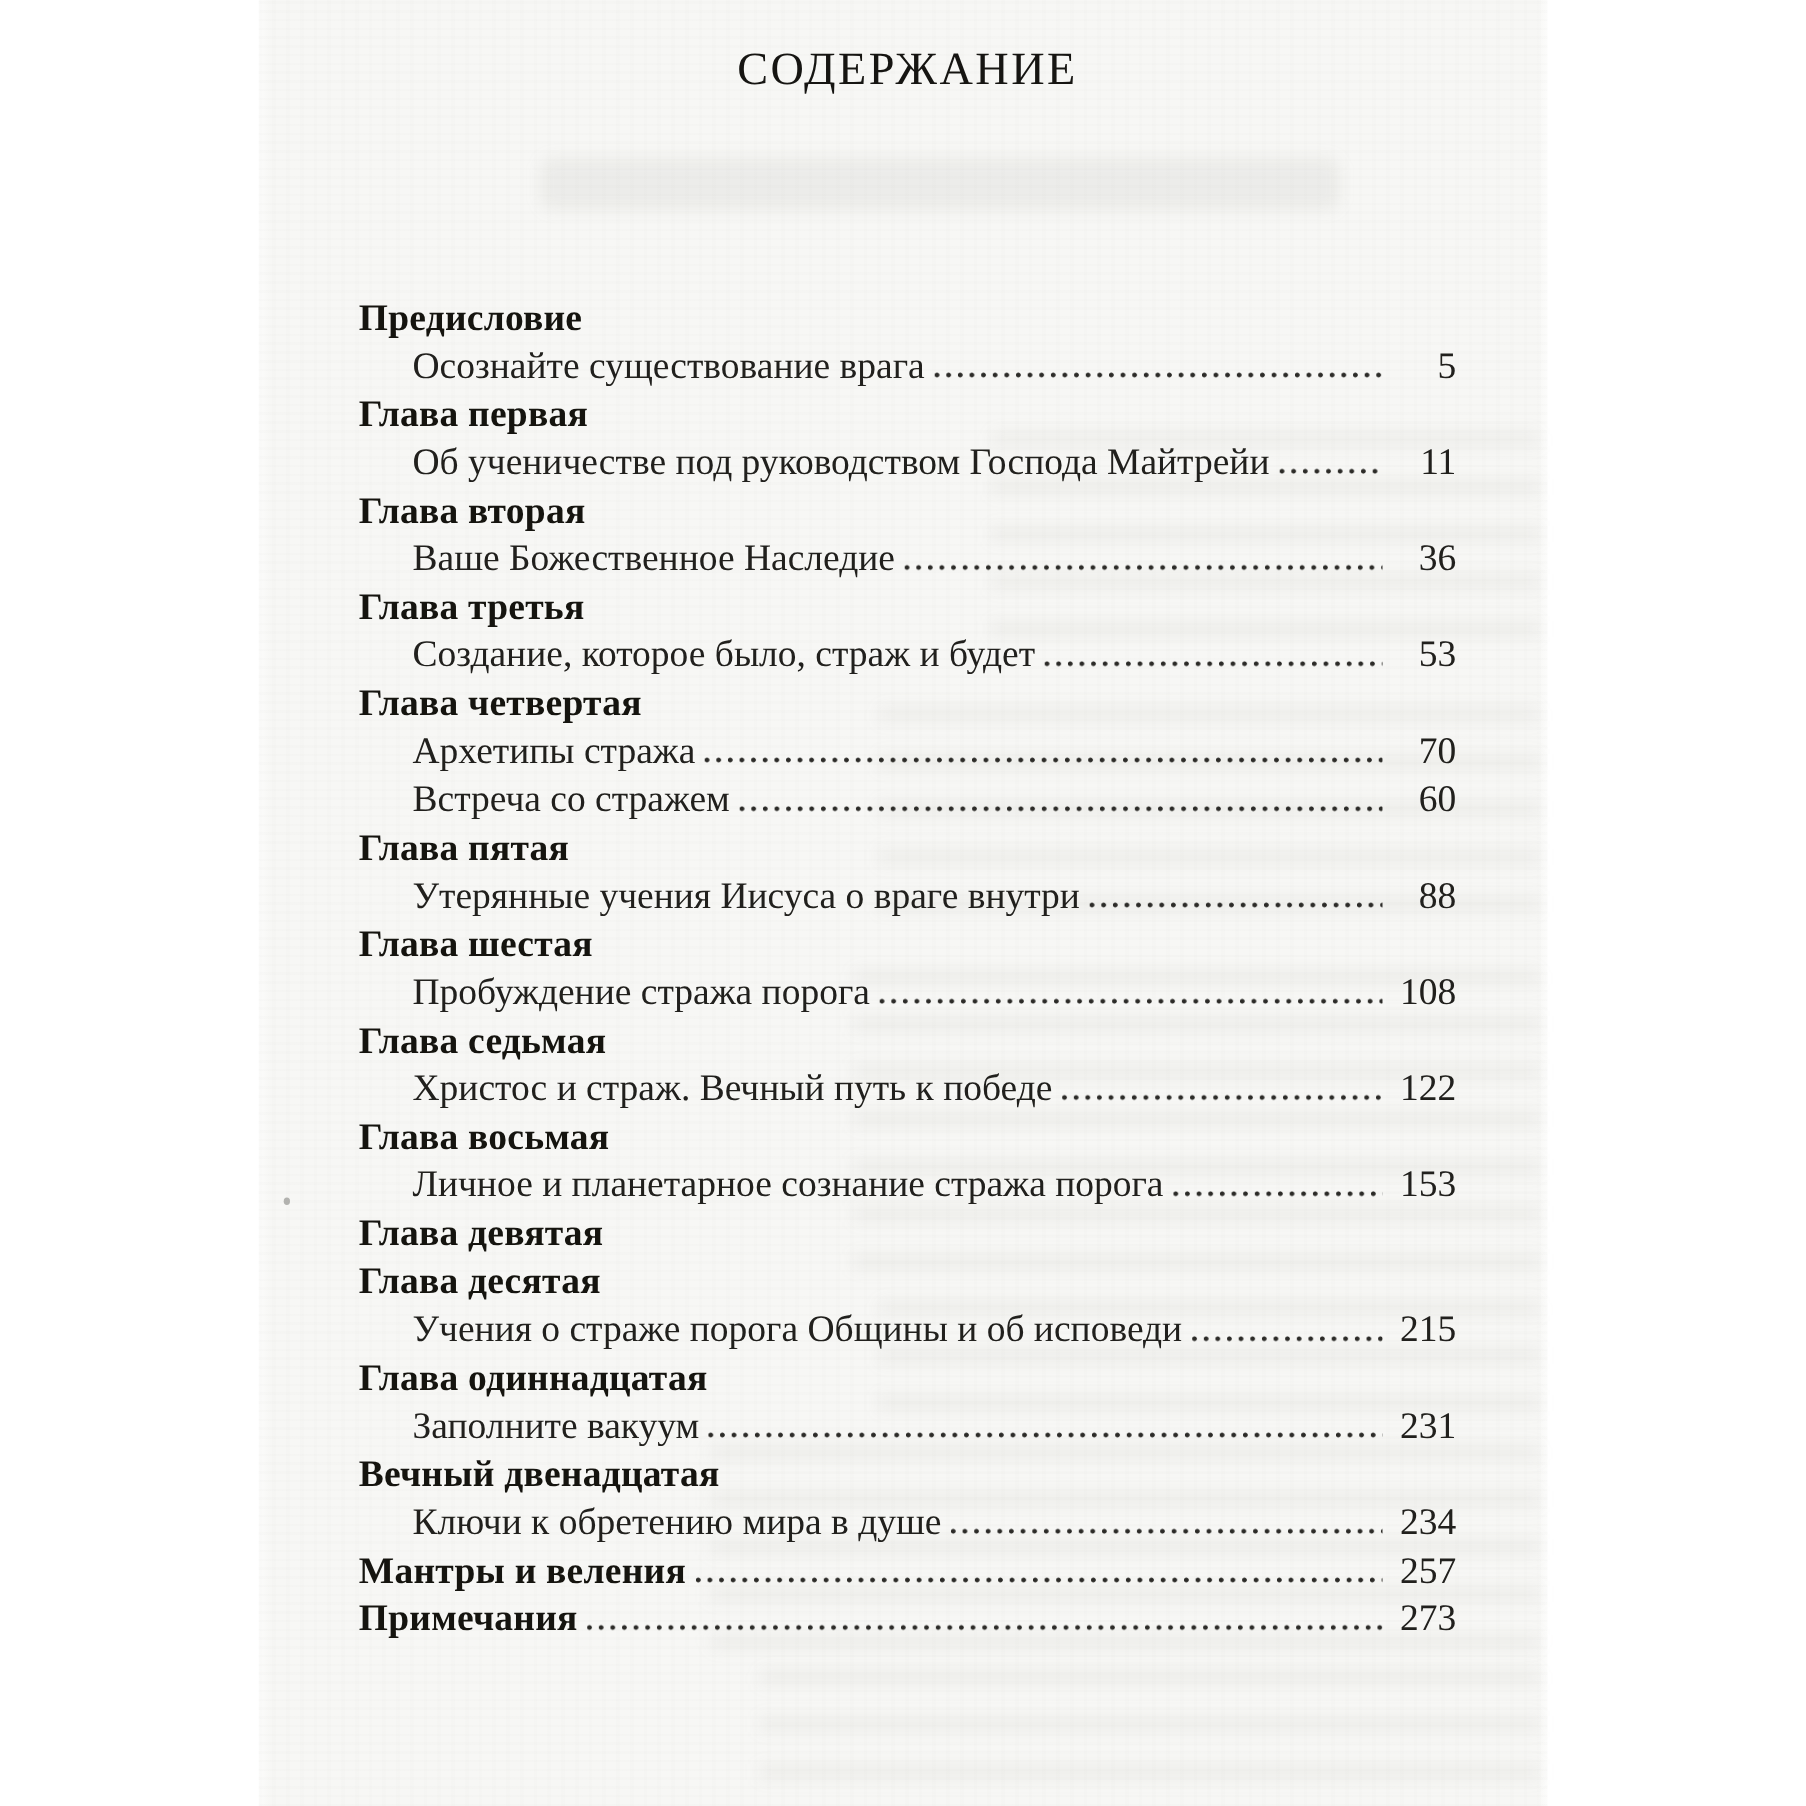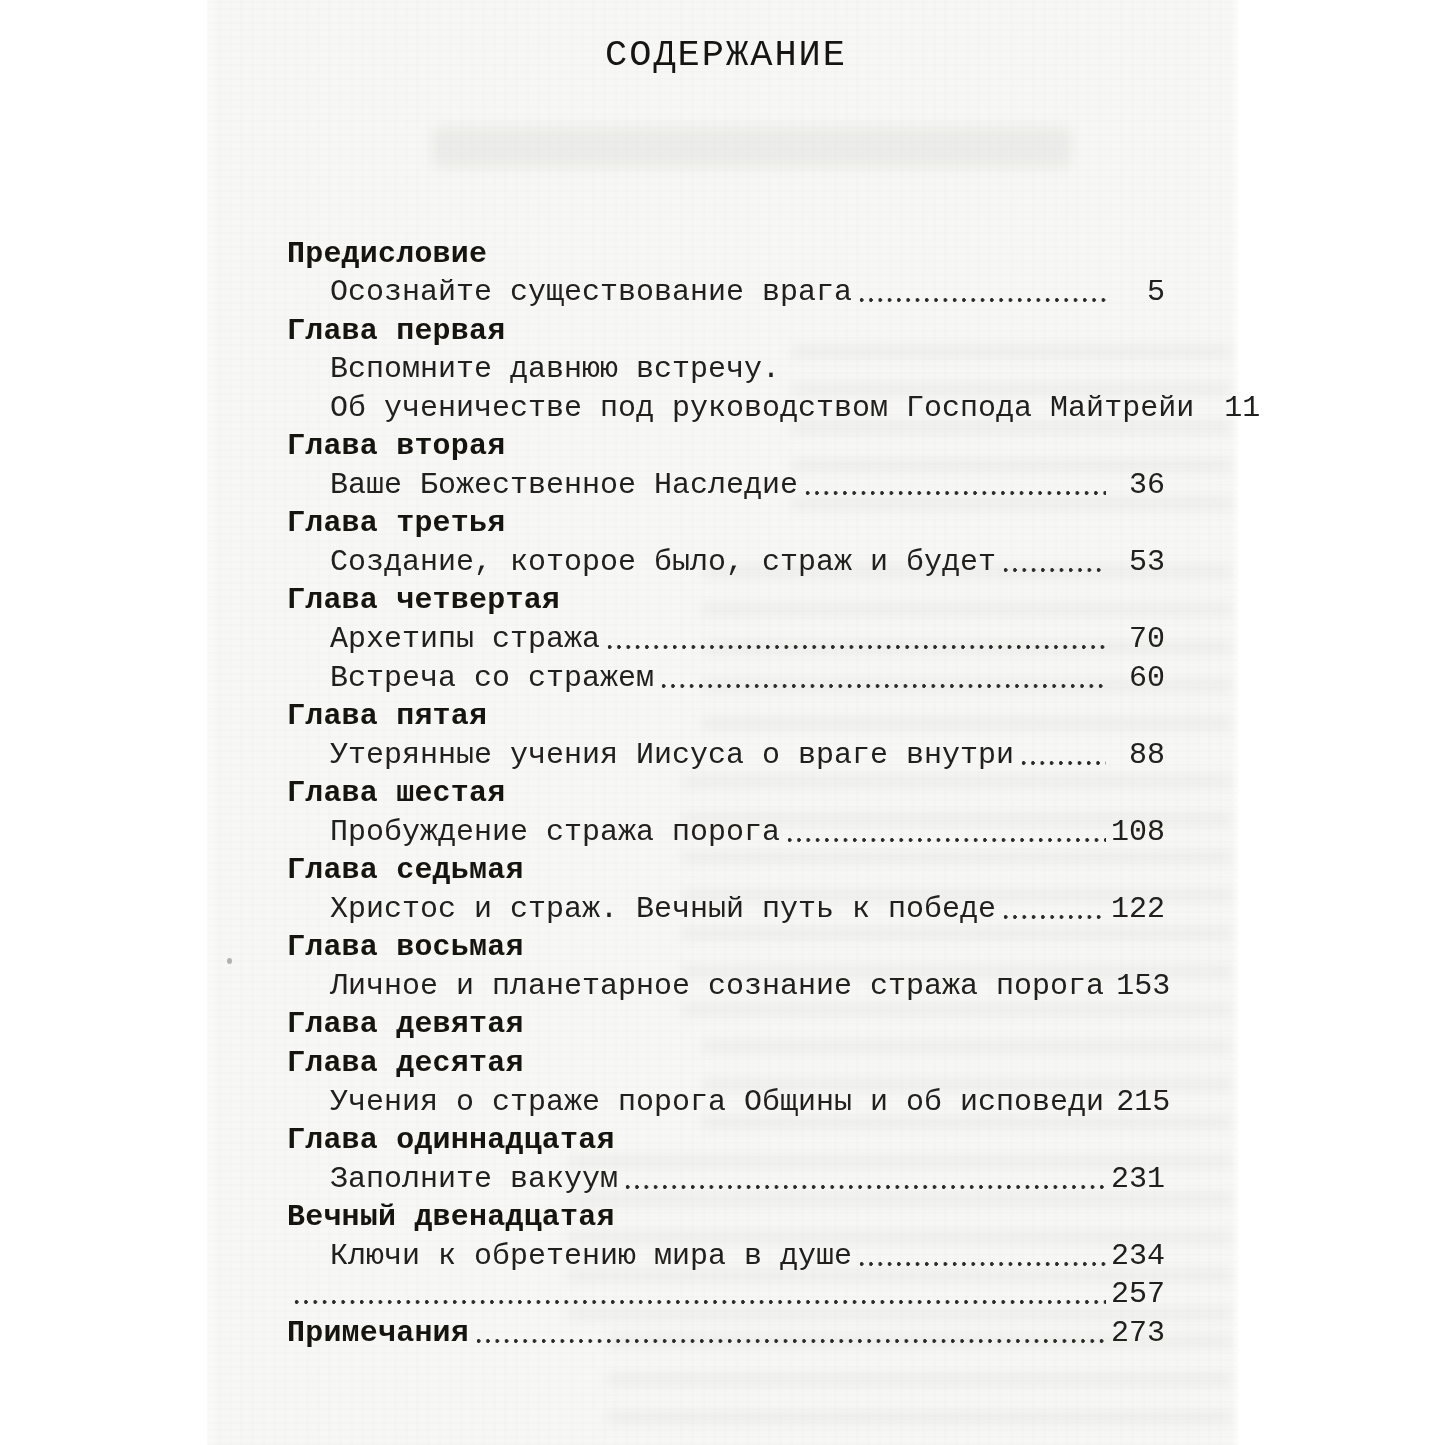--- a/index.html
+++ b/index.html
@@ -44,21 +44,20 @@
     position: absolute;
     width: 5px; height: 6px; border-radius: 50%;
     background: #8d8d88; opacity: 0.65;
   }
   
   .content {
     position: absolute;
     left: 287px; top: 0;
     width: 878px; height: 1163px;
     color: #1e1d1b;
-    font-family: Liberation Mono, monospace;
   }
   .page-title {
     position: absolute;
     left: 0; right: 0; top: 34px;
     text-align: center;
     font-size: 37px;
     letter-spacing: 2px;
     color: #161512;
   }
   .toc {
@@ -119,23 +118,20 @@
       </div>
       <div class="toc-row sub">
         <span class="label">Осознайте существование врага</span>
         <span class="dots"></span>
         <span class="pagenum">5</span>
       </div>
       <div class="toc-row heading">
         <span class="label">Глава первая</span>
       </div>
       <div class="toc-row sub">
-        <span class="label">Вспомните давнюю встречу.</span>
-      </div>
-      <div class="toc-row sub">
         <span class="label">Об ученичестве под руководством Господа Майтрейи</span>
         <span class="dots"></span>
         <span class="pagenum">11</span>
       </div>
       <div class="toc-row heading">
         <span class="label">Глава вторая</span>
       </div>
       <div class="toc-row sub">
         <span class="label">Ваше Божественное Наследие</span>
         <span class="dots"></span>
@@ -215,20 +211,21 @@
       </div>
       <div class="toc-row heading">
         <span class="label">Вечный двенадцатая</span>
       </div>
       <div class="toc-row sub">
         <span class="label">Ключи к обретению мира в душе</span>
         <span class="dots"></span>
         <span class="pagenum">234</span>
       </div>
       <div class="toc-row heading">
+        <span class="label">Мантры и веления</span>
         <span class="dots"></span>
         <span class="pagenum">257</span>
       </div>
       <div class="toc-row heading">
         <span class="label">Примечания</span>
         <span class="dots"></span>
         <span class="pagenum">273</span>
       </div>
     </div>
 </div>

